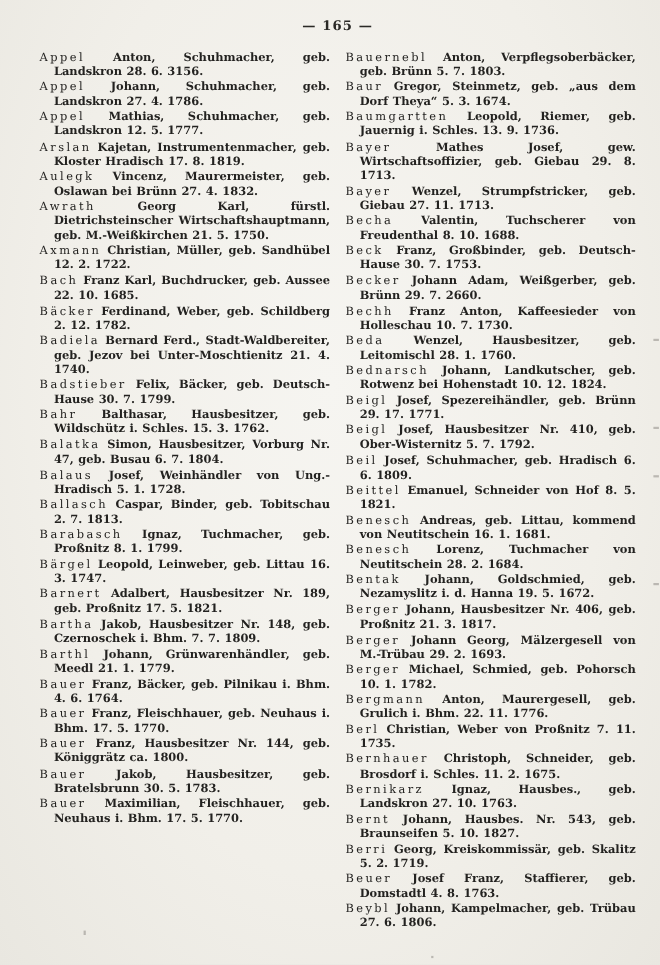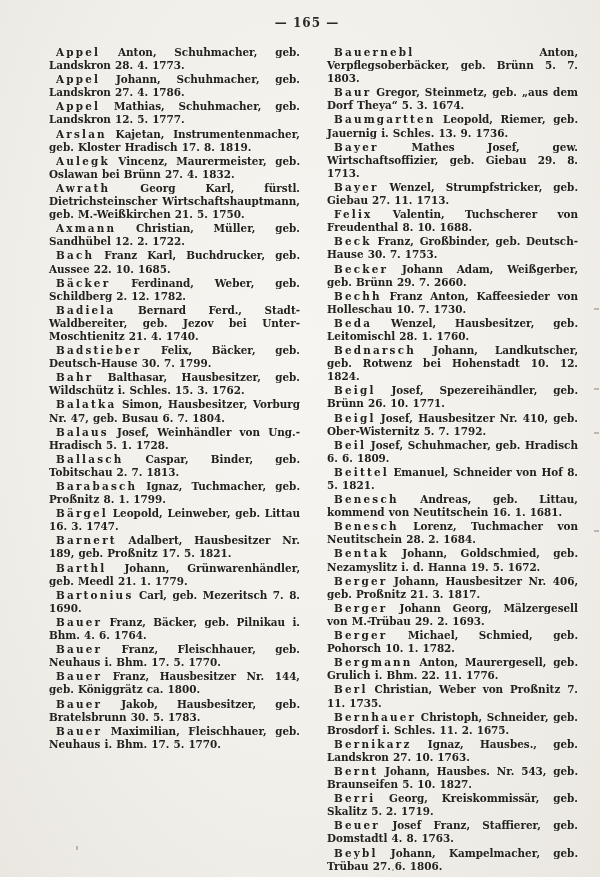--- a/index.html
+++ b/index.html
@@ -42,40 +42,39 @@
     line-height: 13.1px;
     font-weight: 700;
     text-align: justify;
     padding-left: 13px;
     text-indent: -13px;
     color: #232220;
     word-spacing: 0.5px;
   }
   .surname {
     letter-spacing: 2.2px;
-    font-weight: 700;
-    margin-left: 20px;
+    font-weight: 400;
   }
   .artifact {
     position: absolute;
     background: #8f8c86;
     opacity: 0.55;
   }
   .tick { width: 5px; height: 2px; right: 1px; }
   .speck { width: 2px; height: 4px; }
 </style>
 </head>
 <body>
 
 <div class="page">
   <div class="page-number">— 165 —</div>
 
   <div class="columns">
     <div class="col">
-  <p class="entry"><span class="surname">Appel</span><span> Anton, Schuhmacher, geb. Landskron 28. 4. 1773.</span></p>
+  <p class="entry"><span class="surname">Appel</span><span> Anton, Schuhmacher, geb. Landskron 28. 6. 3156.</span></p>
 
   <p class="entry"><span class="surname">Appel</span><span> Johann, Schuhmacher, geb. Landskron 27. 4. 1786.</span></p>
 
 
   <p class="entry"><span class="surname">Appel</span><span> Mathias, Schuhmacher, geb. Landskron 12. 5. 1777.</span></p>
 
   <p class="entry"><span class="surname">Arslan</span><span> Kajetan, Instrumentenmacher, geb. Kloster Hradisch 17. 8. 1819.</span></p>
 
   <p class="entry"><span class="surname">Aulegk</span><span> Vincenz, Maurermeister, geb. Oslawan bei Brünn 27. 4. 1832.</span></p>
 
@@ -98,24 +97,24 @@
   <p class="entry"><span class="surname">Balaus</span><span> Josef, Weinhändler von Ung.-Hradisch 5. 1. 1728.</span></p>
 
   <p class="entry"><span class="surname">Ballasch</span><span> Caspar, Binder, geb. Tobitschau 2. 7. 1813.</span></p>
 
   <p class="entry"><span class="surname">Barabasch</span><span> Ignaz, Tuchmacher, geb. Proßnitz 8. 1. 1799.</span></p>
 
   <p class="entry"><span class="surname">Bärgel</span><span> Leopold, Leinweber, geb. Littau 16. 3. 1747.</span></p>
 
   <p class="entry"><span class="surname">Barnert</span><span> Adalbert, Hausbesitzer Nr. 189, geb. Proßnitz 17. 5. 1821.</span></p>
 
+  <p class="entry"><span class="surname">Bartha</span><span> Jakob, Hausbesitzer Nr. 148, geb. Czernoschek i. Bhm. 7. 7. 1809.</span></p>
 
   <p class="entry"><span class="surname">Barthl</span><span> Johann, Grünwarenhändler, geb. Meedl 21. 1. 1779.</span></p>
 
-  <p class="entry"><span class="surname">Bartonius</span><span> Carl, geb. Mezeritsch 7. 8. 1690.</span></p>
 
 
   <p class="entry"><span class="surname">Bauer</span><span> Franz, Bäcker, geb. Pilnikau i. Bhm. 4. 6. 1764.</span></p>
 
   <p class="entry"><span class="surname">Bauer</span><span> Franz, Fleischhauer, geb. Neuhaus i. Bhm. 17. 5. 1770.</span></p>
 
   <p class="entry"><span class="surname">Bauer</span><span> Franz, Hausbesitzer Nr. 144, geb. Königgrätz ca. 1800.</span></p>
 
   <p class="entry"><span class="surname">Bauer</span><span> Jakob, Hausbesitzer, geb. Bratelsbrunn 30. 5. 1783.</span></p>
 
@@ -127,33 +126,33 @@
 
   <p class="entry"><span class="surname">Baur</span><span> Gregor, Steinmetz, geb. „aus dem Dorf Theya“ 5. 3. 1674.</span></p>
 
   <p class="entry"><span class="surname">Baumgartten</span><span> Leopold, Riemer, geb. Jauernig i. Schles. 13. 9. 1736.</span></p>
 
 
   <p class="entry"><span class="surname">Bayer</span><span> Mathes Josef, gew. Wirtschaftsoffizier, geb. Giebau 29. 8. 1713.</span></p>
 
   <p class="entry"><span class="surname">Bayer</span><span> Wenzel, Strumpfstricker, geb. Giebau 27. 11. 1713.</span></p>
 
-  <p class="entry"><span class="surname">Felix</span><span> Valentin, Tuchscherer von Freudenthal 8. 10. 1688.</span></p>
+  <p class="entry"><span class="surname">Becha</span><span> Valentin, Tuchscherer von Freudenthal 8. 10. 1688.</span></p>
 
   <p class="entry"><span class="surname">Beck</span><span> Franz, Großbinder, geb. Deutsch-Hause 30. 7. 1753.</span></p>
 
   <p class="entry"><span class="surname">Becker</span><span> Johann Adam, Weißgerber, geb. Brünn 29. 7. 2660.</span></p>
 
   <p class="entry"><span class="surname">Bechh</span><span> Franz Anton, Kaffeesieder von Holleschau 10. 7. 1730.</span></p>
 
   <p class="entry"><span class="surname">Beda</span><span> Wenzel, Hausbesitzer, geb. Leitomischl 28. 1. 1760.</span></p>
 
   <p class="entry"><span class="surname">Bednarsch</span><span> Johann, Landkutscher, geb. Rotwenz bei Hohenstadt 10. 12. 1824.</span></p>
 
-  <p class="entry"><span class="surname">Beigl</span><span> Josef, Spezereihändler, geb. Brünn 26. 10. 1771.</span></p>
+  <p class="entry"><span class="surname">Beigl</span><span> Josef, Spezereihändler, geb. Brünn 29. 17. 1771.</span></p>
 
   <p class="entry"><span class="surname">Beigl</span><span> Josef, Hausbesitzer Nr. 410, geb. Ober-Wisternitz 5. 7. 1792.</span></p>
 
   <p class="entry"><span class="surname">Beil</span><span> Josef, Schuhmacher, geb. Hradisch 6. 6. 1809.</span></p>
 
   <p class="entry"><span class="surname">Beittel</span><span> Emanuel, Schneider von Hof 8. 5. 1821.</span></p>
 
   <p class="entry"><span class="surname">Benesch</span><span> Andreas, geb. Littau, kommend von Neutitschein 16. 1. 1681.</span></p>
 
   <p class="entry"><span class="surname">Benesch</span><span> Lorenz, Tuchmacher von Neutitschein 28. 2. 1684.</span></p>

